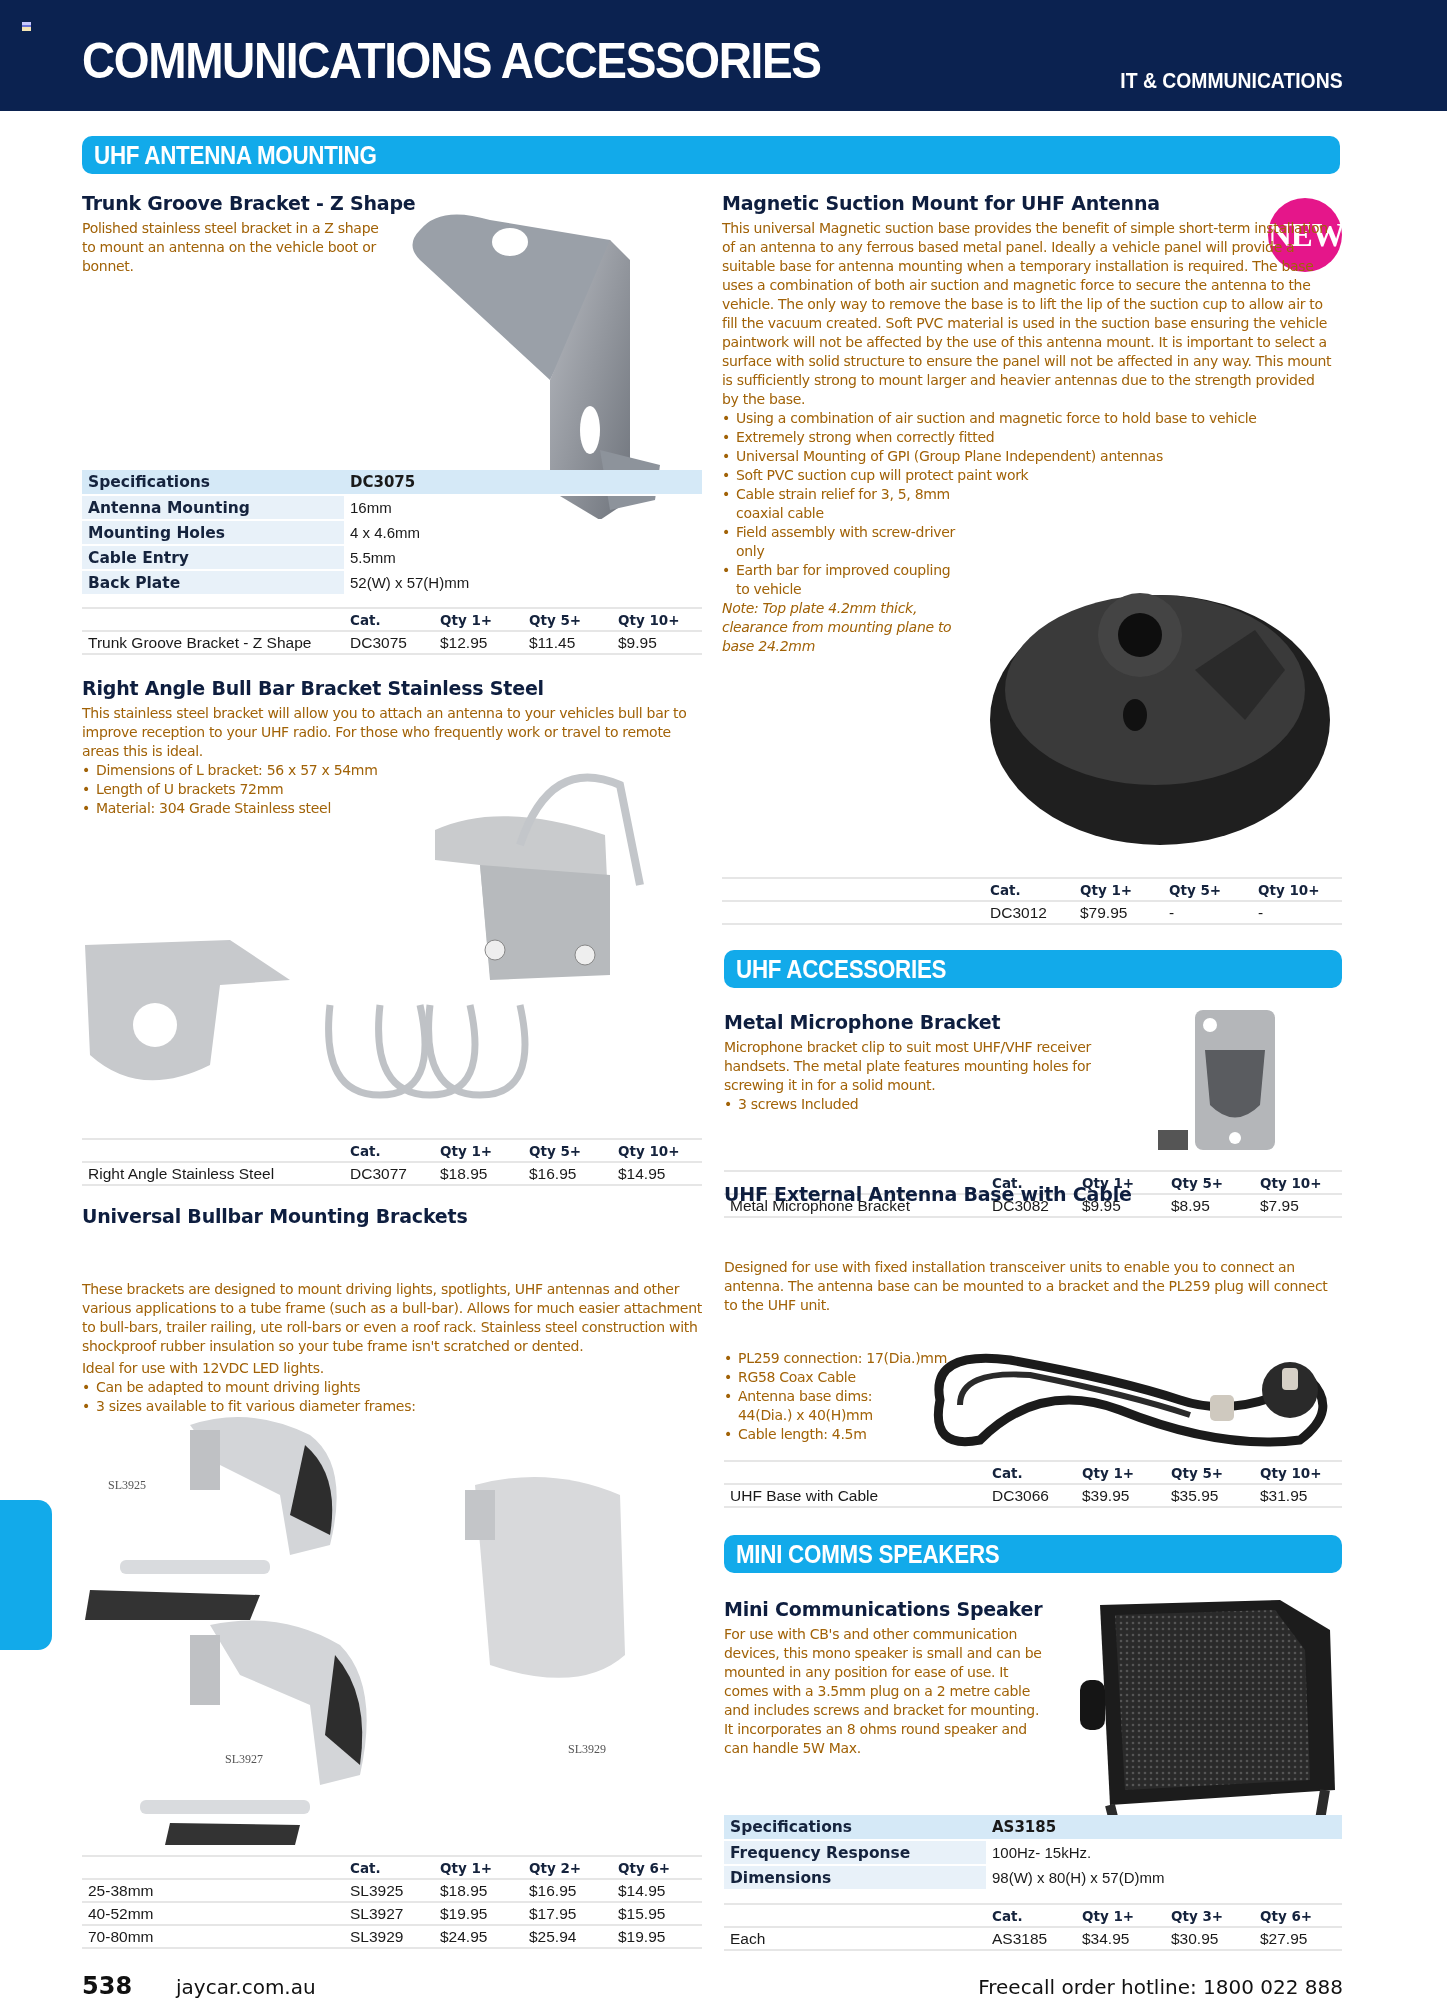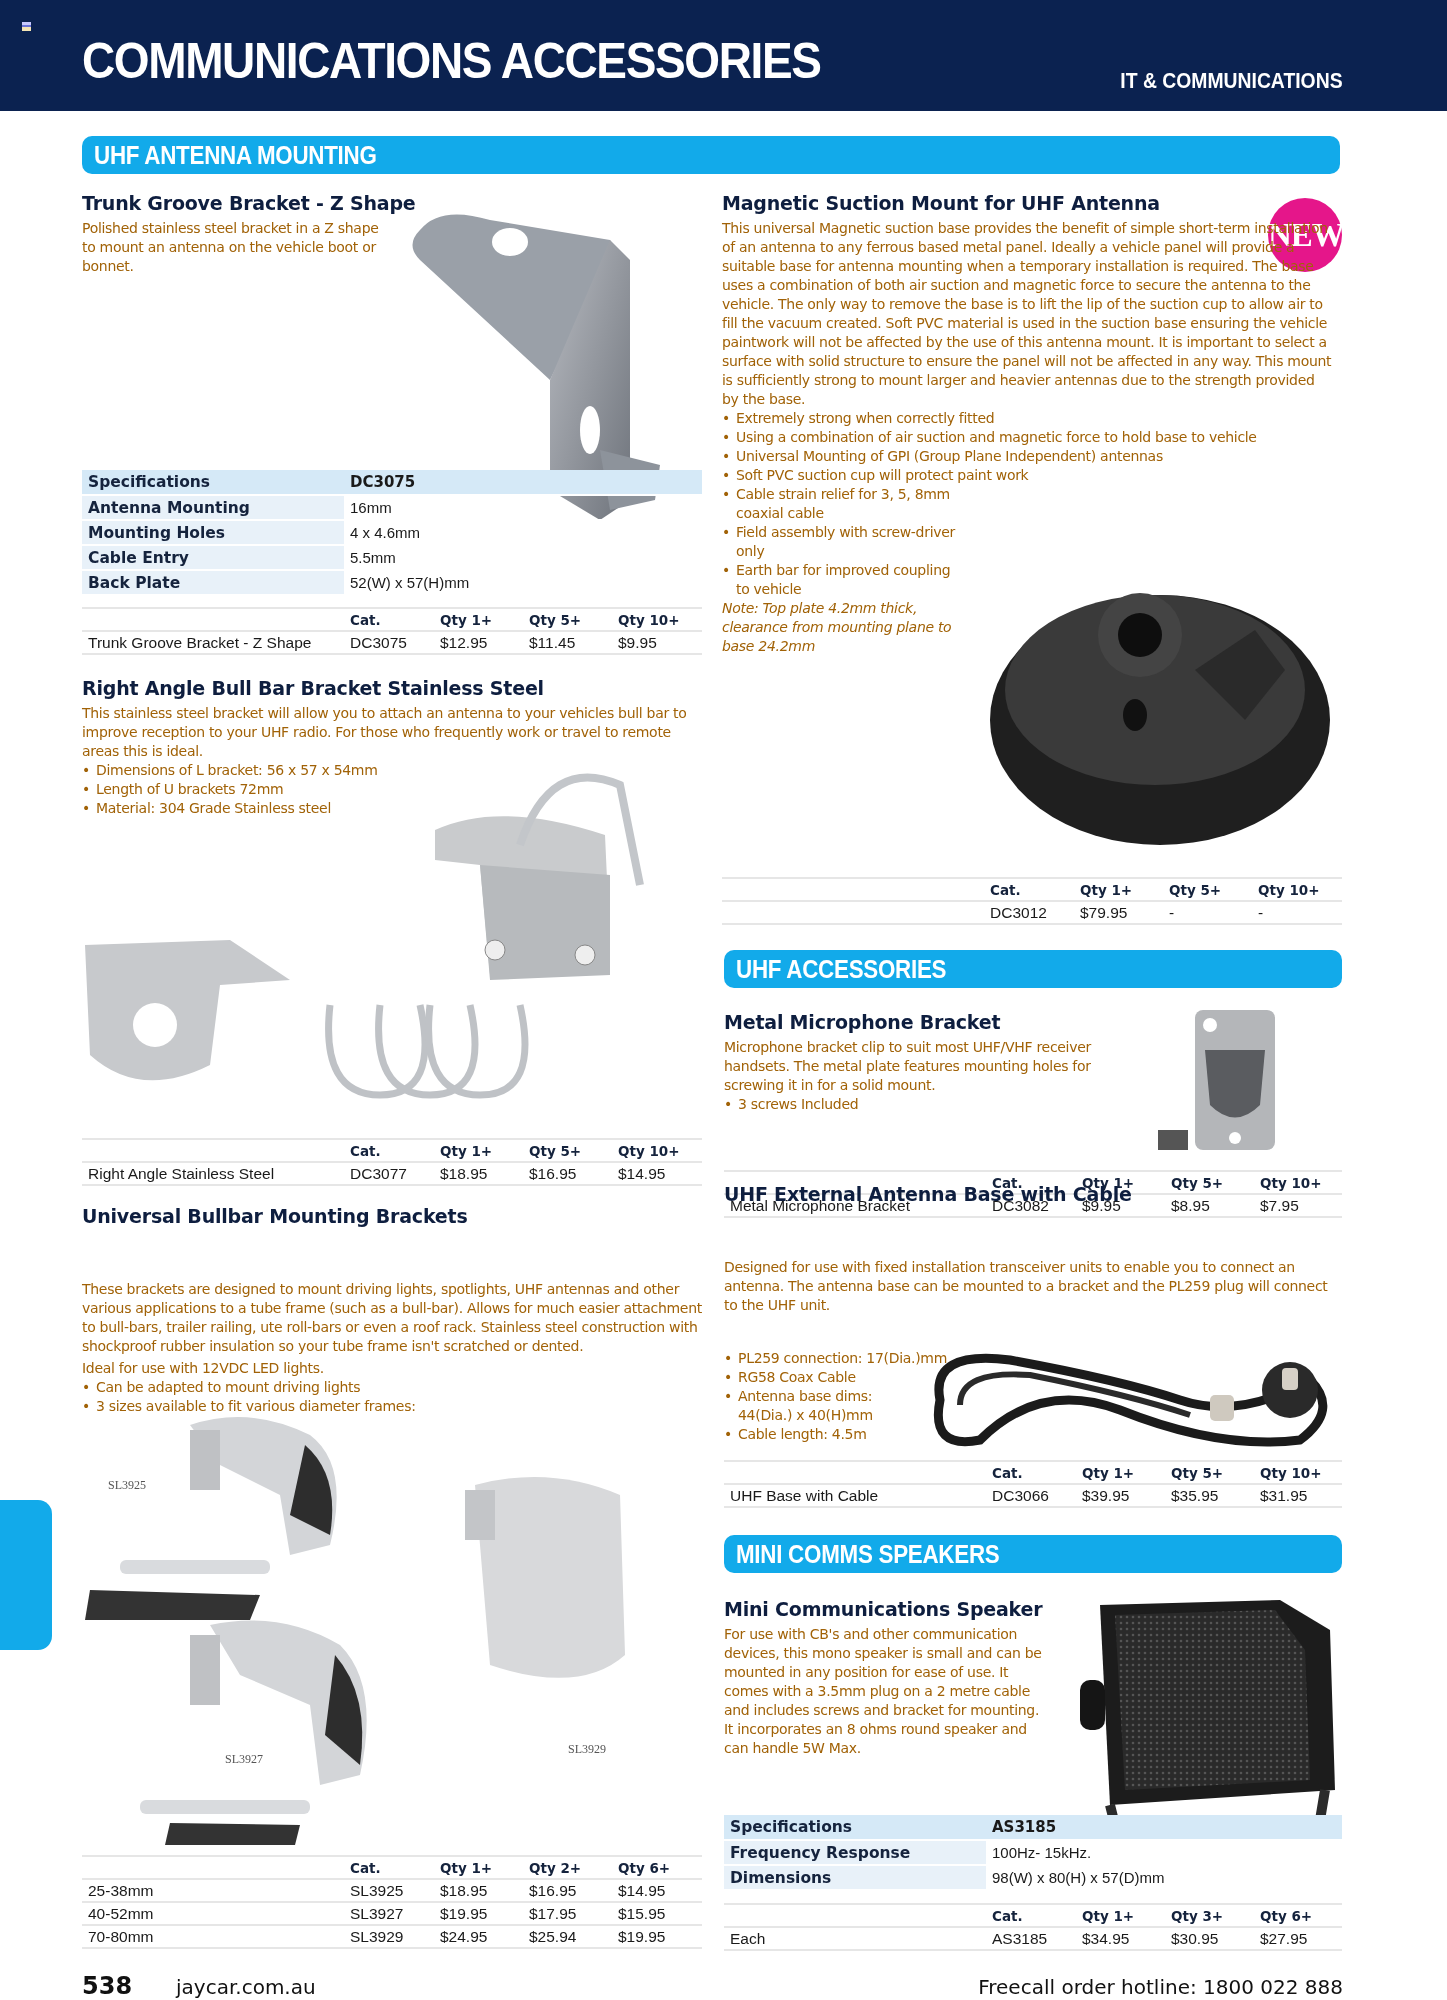--- a/index.html
+++ b/index.html
@@ -231,22 +231,22 @@
     <td>$19.95</td>
   </tr>
 </tbody>
   </table>
 
 <div class="ptitle" style="left:722px; top:192px;">Magnetic Suction Mount for UHF Antenna</div>
 <div class="new-badge">NEW</div>
 <div class="pdesc" style="left:722px; top:219px; width:612px;">
   <p>This universal Magnetic suction base provides the benefit of simple short-term installation of an antenna to any ferrous based metal panel. Ideally a vehicle panel will provide a suitable base for antenna mounting when a temporary installation is required. The base uses a combination of both air suction and magnetic force to secure the antenna to the vehicle. The only way to remove the base is to lift the lip of the suction cup to allow air to fill the vacuum created. Soft PVC material is used in the suction base ensuring the vehicle paintwork will not be affected by the use of this antenna mount. It is important to select a surface with solid structure to ensure the panel will not be affected in any way. This mount is sufficiently strong to mount larger and heavier antennas due to the strength provided by the base.</p>
   <ul>
+    <li>Using a combination of air suction and magnetic force to hold base to vehicle</li>
     <li>Extremely strong when correctly fitted</li>
-    <li>Using a combination of air suction and magnetic force to hold base to vehicle</li>
     <li>Universal Mounting of GPI (Group Plane Independent) antennas</li>
     <li>Soft PVC suction cup will protect paint work</li>
     <li style="width:240px;">Cable strain relief for 3, 5, 8mm coaxial cable</li>
     <li style="width:240px;">Field assembly with screw-driver only</li>
     <li style="width:240px;">Earth bar for improved coupling to vehicle</li>
   </ul>
   <p class="note" style="width:260px;">Note: Top plate 4.2mm thick, clearance from mounting plane to base 24.2mm</p>
 </div>
 <svg class="img" style="left:985px; top:560px;" width="350" height="300" viewBox="0 0 350 300">
   <ellipse cx="175" cy="160" rx="170" ry="125" fill="#1f1f1f"></ellipse>

